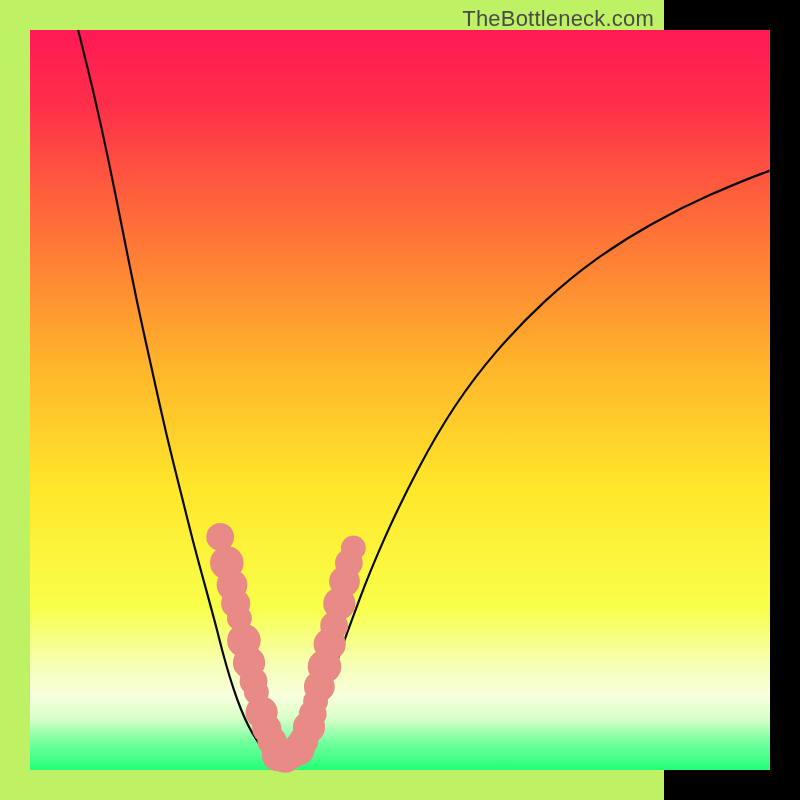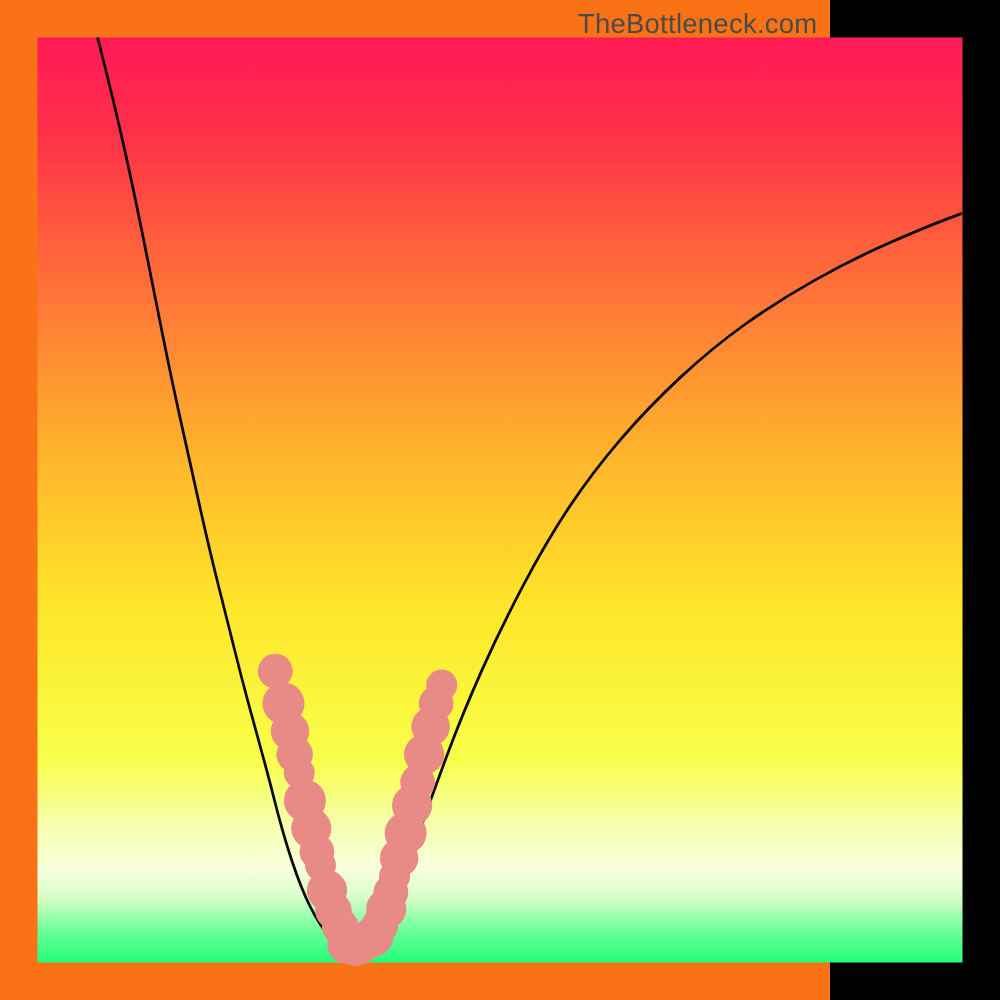--- a/index.html
+++ b/index.html
@@ -8,21 +8,21 @@
     width: 800px;
     height: 800px;
     overflow: hidden;
     background: #000;
     font-family: Arial, Helvetica, sans-serif;
   }
   .frame {
     position: relative;
     width: 664px;
     height: 800px;
-    background: #f97316;
+    background: #bef264;
   }
   .plot-area {
     position: absolute;
     left: 30px;
     top: 30px;
     width: 740px;
     height: 740px;
     
   }
   .watermark {

